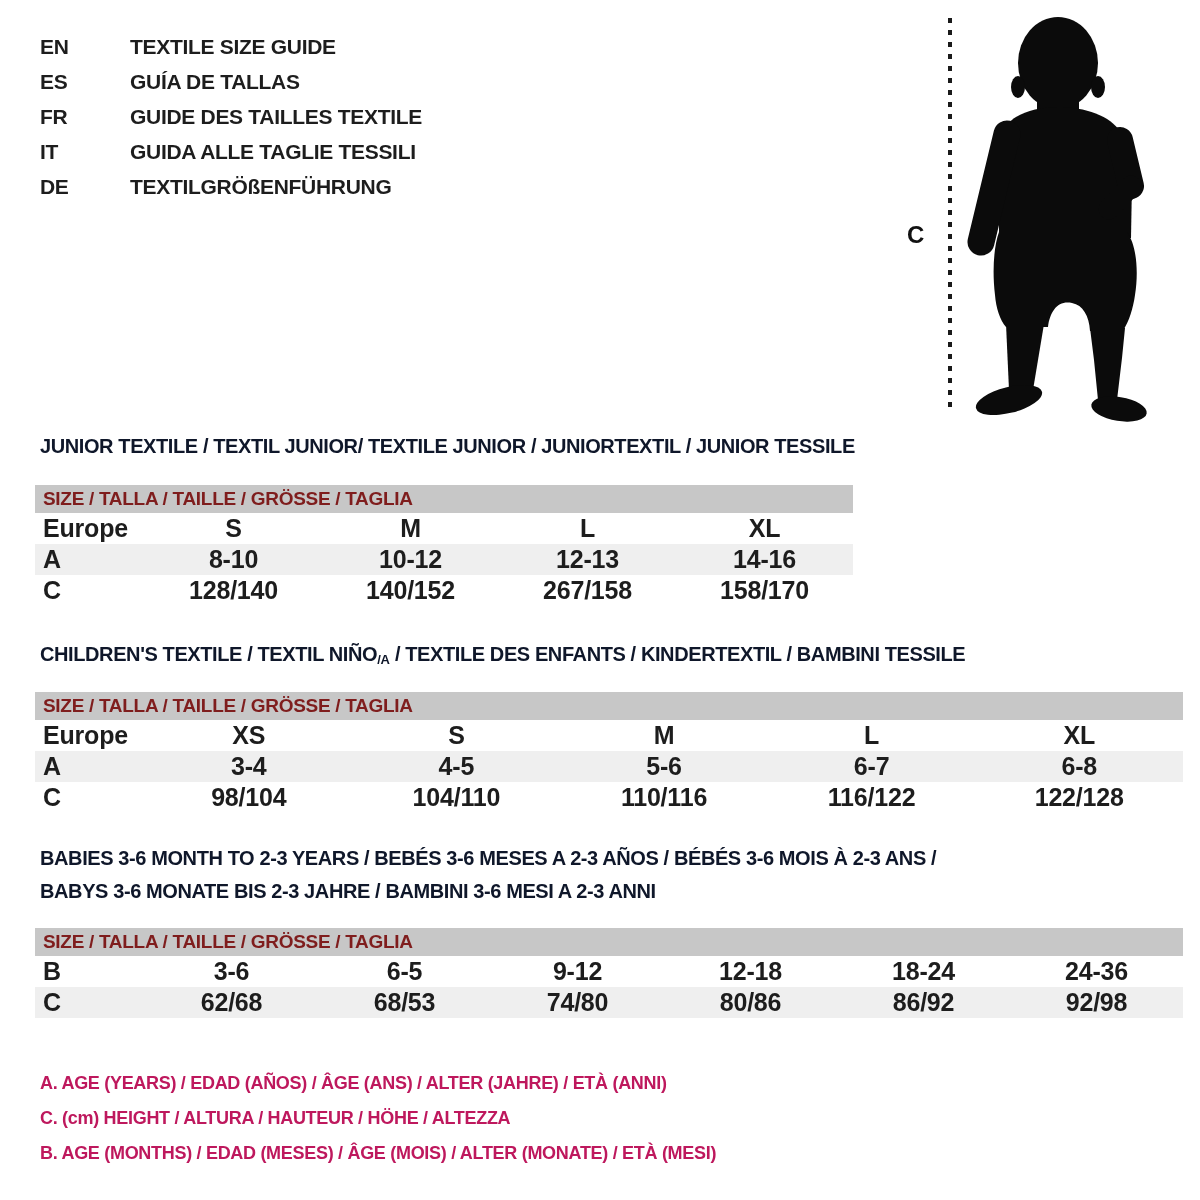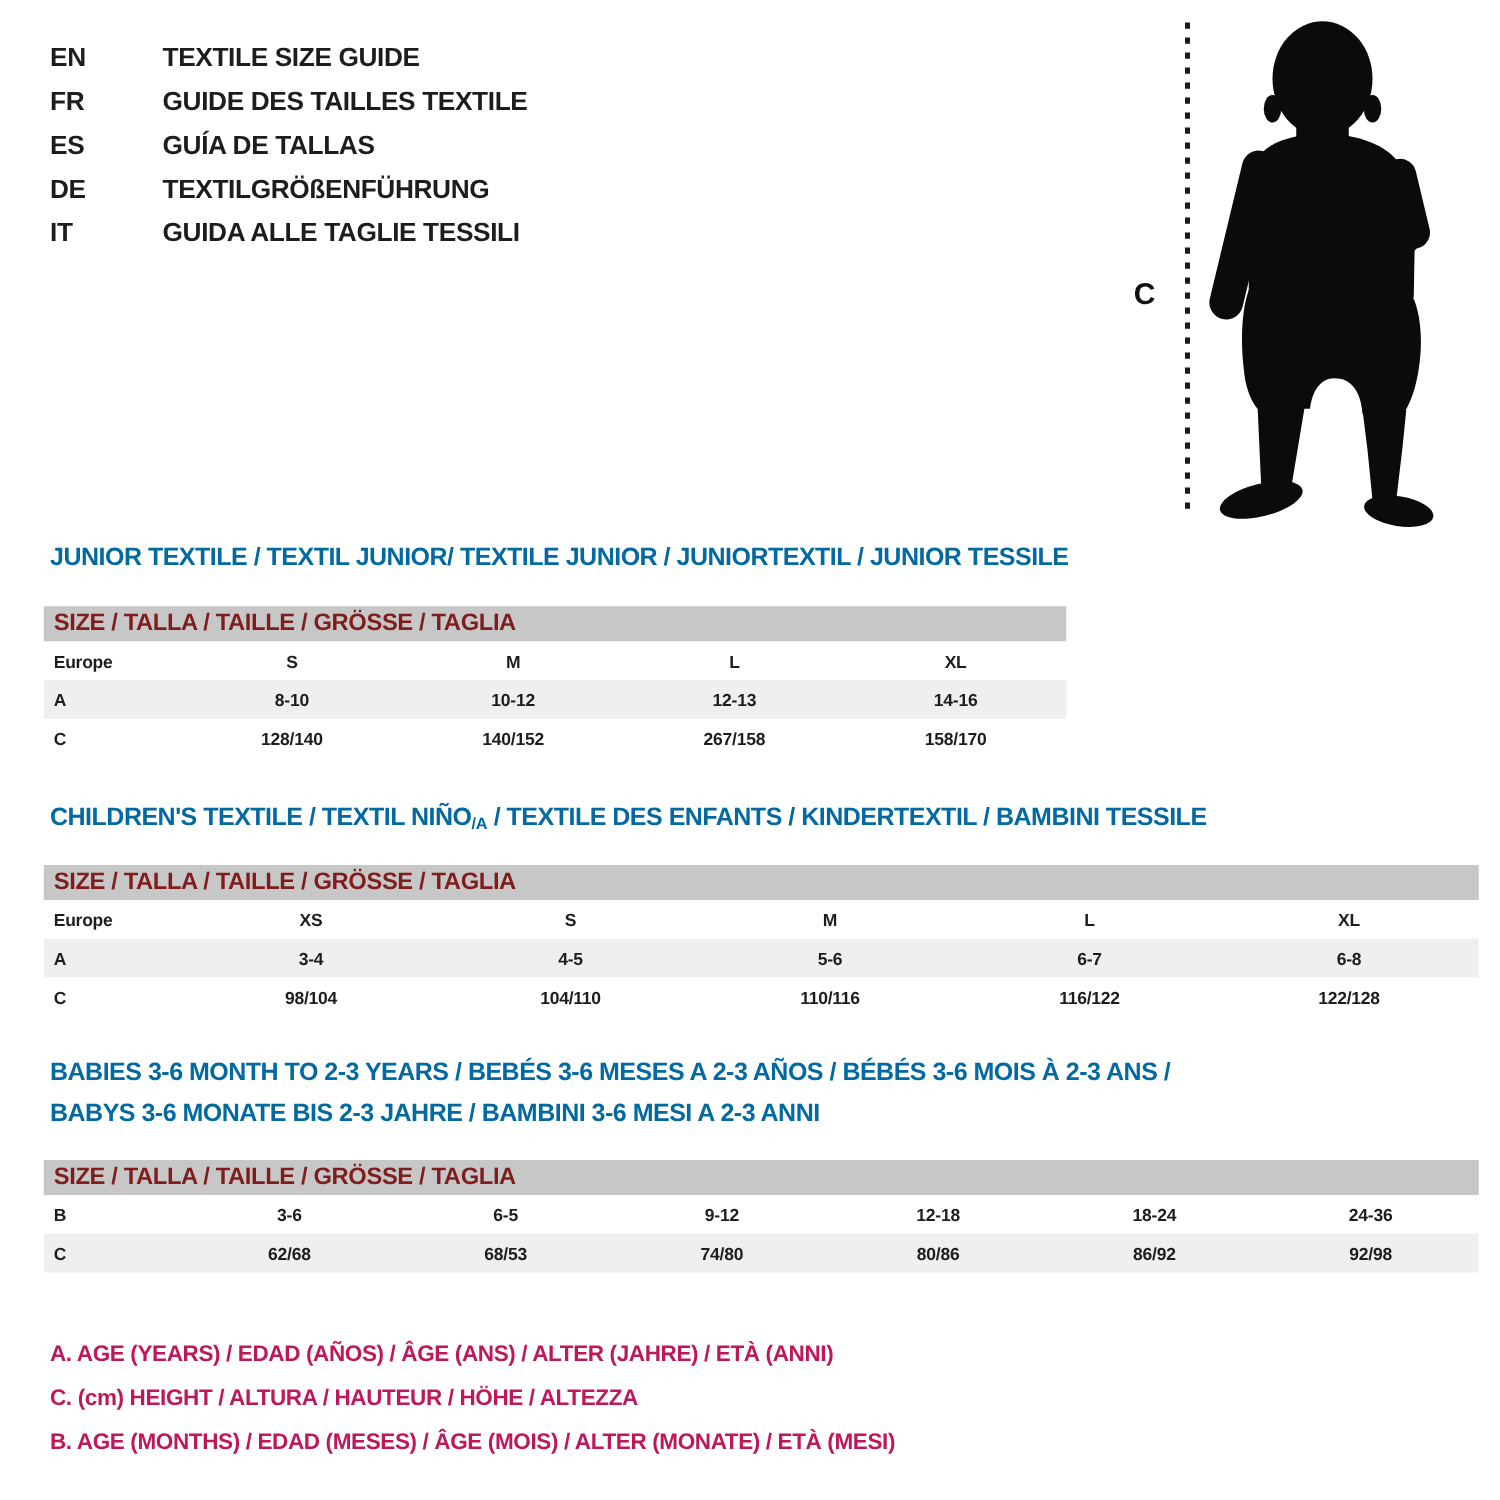--- a/index.html
+++ b/index.html
@@ -15,32 +15,32 @@
   
   .lang-block { position:absolute; left:40px; top:29px; }
   .lang-row { display:flex; height:35px; align-items:center; font-size:21px; letter-spacing:-0.3px;gap:12px; }
   .lang-code { width:78px; }
   .lang-label { white-space:nowrap; }
 
   
   .sec-title {
     position:absolute; left:40px;
     font-size:20px; letter-spacing:-0.4px; line-height:20px;
-    white-space:nowrap; color:#0369a1;
+    white-space:nowrap; color:#0f172a;
   }
   .sec-title .subsize { font-size:13px; position:relative; top:3px; letter-spacing:-0.2px; }
   .sec-title.twoline { line-height:33px; }
 
   
   .size-table { position:absolute; left:35px; }
   .size-bar {
     height:28px; line-height:28px; background:#c7c7c7; color:#7f1d1d;
     padding-left:8px; font-size:19px; letter-spacing:-0.3px; white-space:nowrap;
   }
-  .trow { display:grid; height:31px; align-items:center; font-size:14px; letter-spacing:-0.2px; }
+  .trow { display:grid; height:31px; align-items:center; font-size:25px; letter-spacing:-0.2px; }
   .cols4 { grid-template-columns:110px repeat(4, 1fr); }
   .cols5 { grid-template-columns:110px repeat(5, 1fr); }
   .cols6 { grid-template-columns:110px repeat(6, 1fr); }
   .trow .lbl { padding-left:8px; text-align:left; }
   .trow .val { text-align:center; }
   .trow.alt { background:#efefef; }
 
   
   .legend { position:absolute; left:40px; top:1066px; }
   .legend-line { height:35px; line-height:35px; font-size:18px; letter-spacing:-0.3px; white-space:nowrap; color:#be185d; }
@@ -49,34 +49,34 @@
 </style>
 </head>
 <body>
 
 <div class="lang-block">
   <div class="lang-row">
     <span class="lang-code">EN</span>
     <span class="lang-label">TEXTILE SIZE GUIDE</span>
   </div>
   <div class="lang-row">
+    <span class="lang-code">ES</span>
+    <span class="lang-label">GUÍA DE TALLAS</span>
+  </div>
+  <div class="lang-row">
     <span class="lang-code">FR</span>
     <span class="lang-label">GUIDE DES TAILLES TEXTILE</span>
   </div>
   <div class="lang-row">
-    <span class="lang-code">ES</span>
-    <span class="lang-label">GUÍA DE TALLAS</span>
+    <span class="lang-code">IT</span>
+    <span class="lang-label">GUIDA ALLE TAGLIE TESSILI</span>
   </div>
   <div class="lang-row">
     <span class="lang-code">DE</span>
     <span class="lang-label">TEXTILGRÖßENFÜHRUNG</span>
-  </div>
-  <div class="lang-row">
-    <span class="lang-code">IT</span>
-    <span class="lang-label">GUIDA ALLE TAGLIE TESSILI</span>
   </div>
 </div>
 
 <svg class="figure-svg" width="280" height="415" viewBox="0 0 280 415">
   <line x1="55" y1="8" x2="55" y2="402" stroke="#1a1a1a" stroke-width="4" stroke-dasharray="5 7"></line>
   <text x="12" y="233" font-size="24" font-weight="bold" fill="#111111" font-family="Liberation Sans, sans-serif">C</text>
   <g fill="#0b0b0b">
     <ellipse cx="163" cy="53" rx="40" ry="46"></ellipse>
     <ellipse cx="123" cy="77" rx="7" ry="11"></ellipse>
     <ellipse cx="203" cy="77" rx="7" ry="11"></ellipse>

